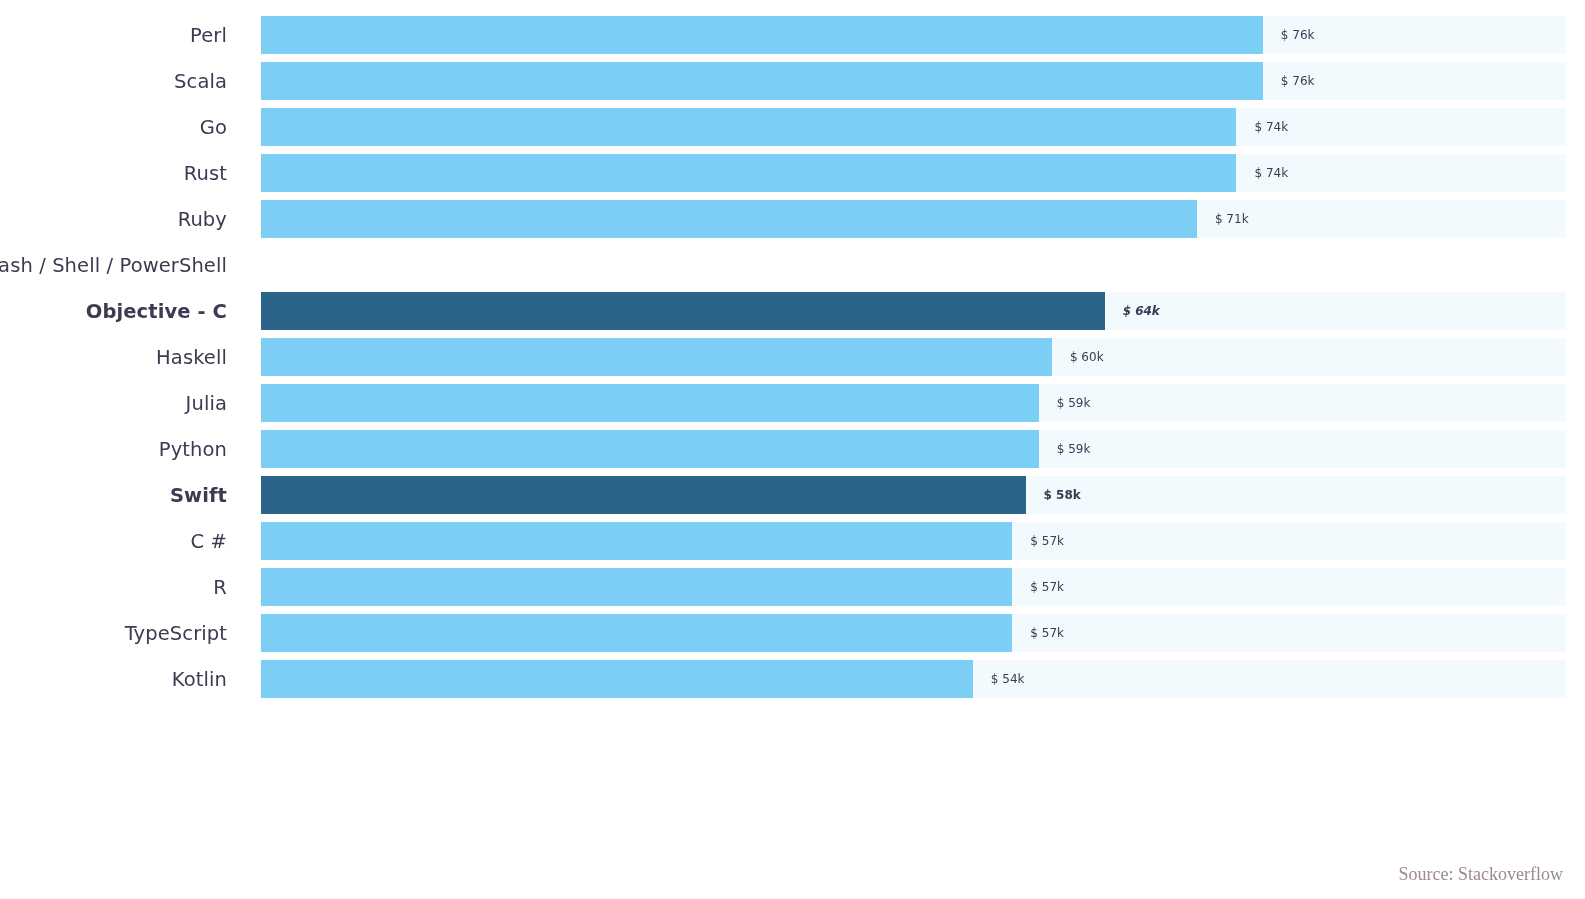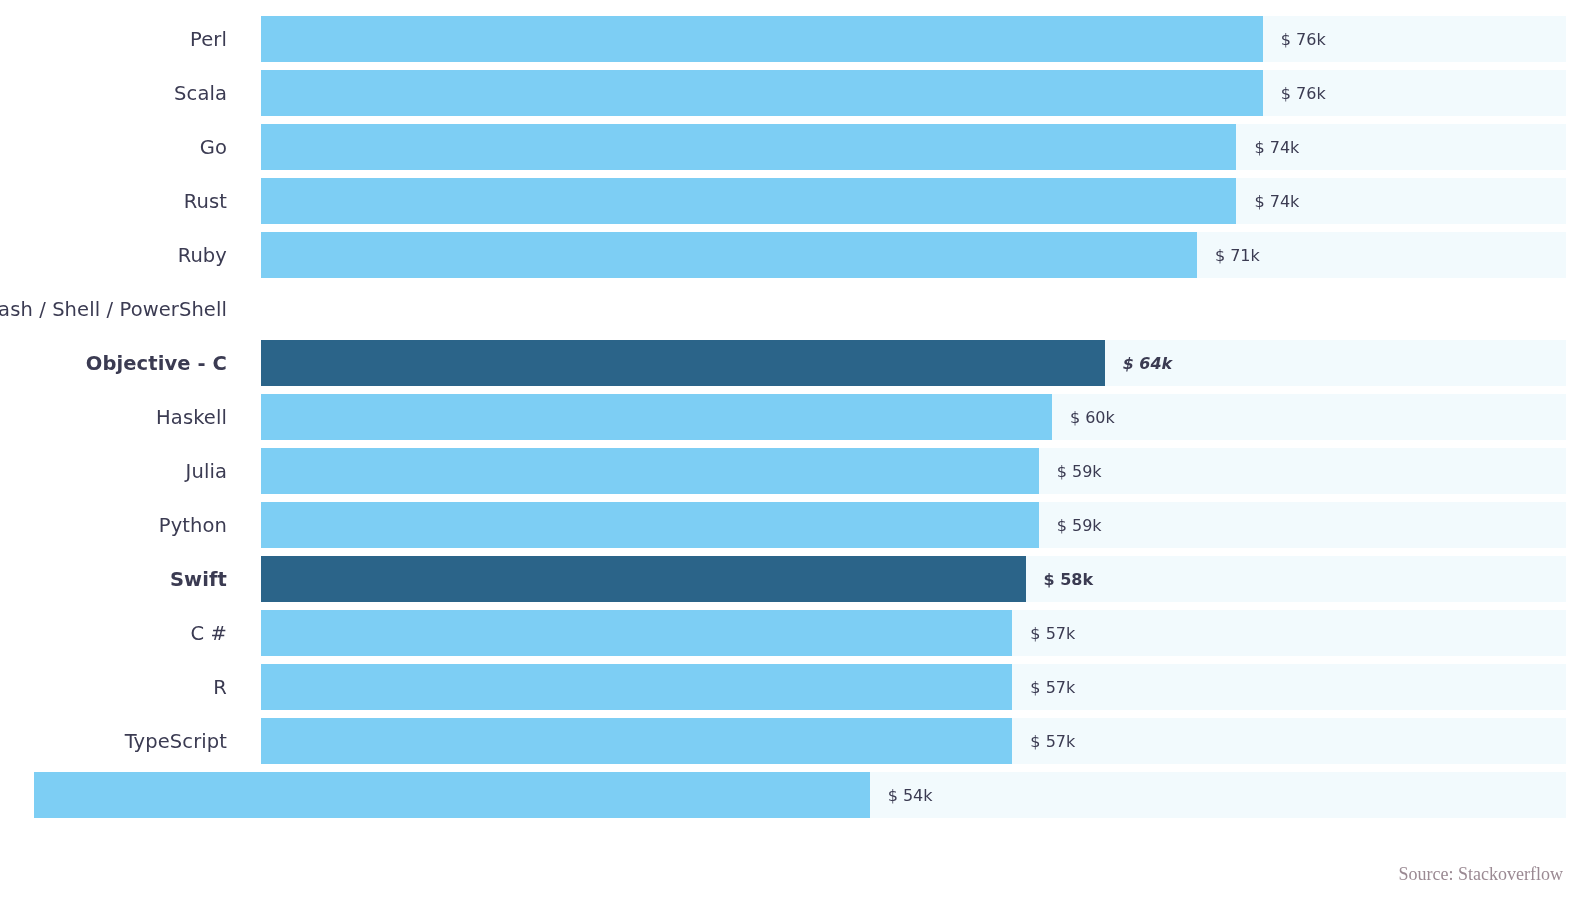--- a/index.html
+++ b/index.html
@@ -21,21 +21,21 @@
     box-sizing: border-box;
   }
   #rows {
     position: absolute;
     left: 0;
     top: 16px;
     width: 1585px;
   }
   .bar-row {
     position: relative;
-    height: 46px;
+    height: 38px;
     margin-bottom: 8px;
     display: flex;
     align-items: stretch;
   }
   .row-label {
     width: 227px;
     flex: 0 0 227px;
     display: flex;
     align-items: center;
     justify-content: flex-end;
@@ -73,21 +73,21 @@
   }
   .bar.highlight {
     background: #2b6489;
   }
   .value-label {
     position: absolute;
     top: 0;
     bottom: 0;
     display: flex;
     align-items: center;
-    font-size: 16px;
+    font-size: 12px;
     color: #3b3b52;
     white-space: nowrap;
   }
   .value-label.highlight {
     font-weight: bold;
   }
   #source-note {
     position: absolute;
     right: 22px;
     bottom: 14px;
@@ -203,20 +203,21 @@
       </div>
       <div class="bar-row">
         <div class="row-label">TypeScript</div>
         <div class="track-wrap">
           <div class="track"></div>
           <div class="bar" style="width: 57.5758%;"></div>
           <div class="value-label" style="left: calc(57.5758% + 18px);">$ 57k</div>
         </div>
       </div>
       <div class="bar-row">
+        <div class="row-label">Kotlin</div>
         <div class="track-wrap">
           <div class="track"></div>
           <div class="bar" style="width: 54.5455%;"></div>
           <div class="value-label" style="left: calc(54.5455% + 18px);">$ 54k</div>
         </div>
       </div>
     </div>
   <div id="source-note">Source: Stackoverflow</div>
 </div>
 

